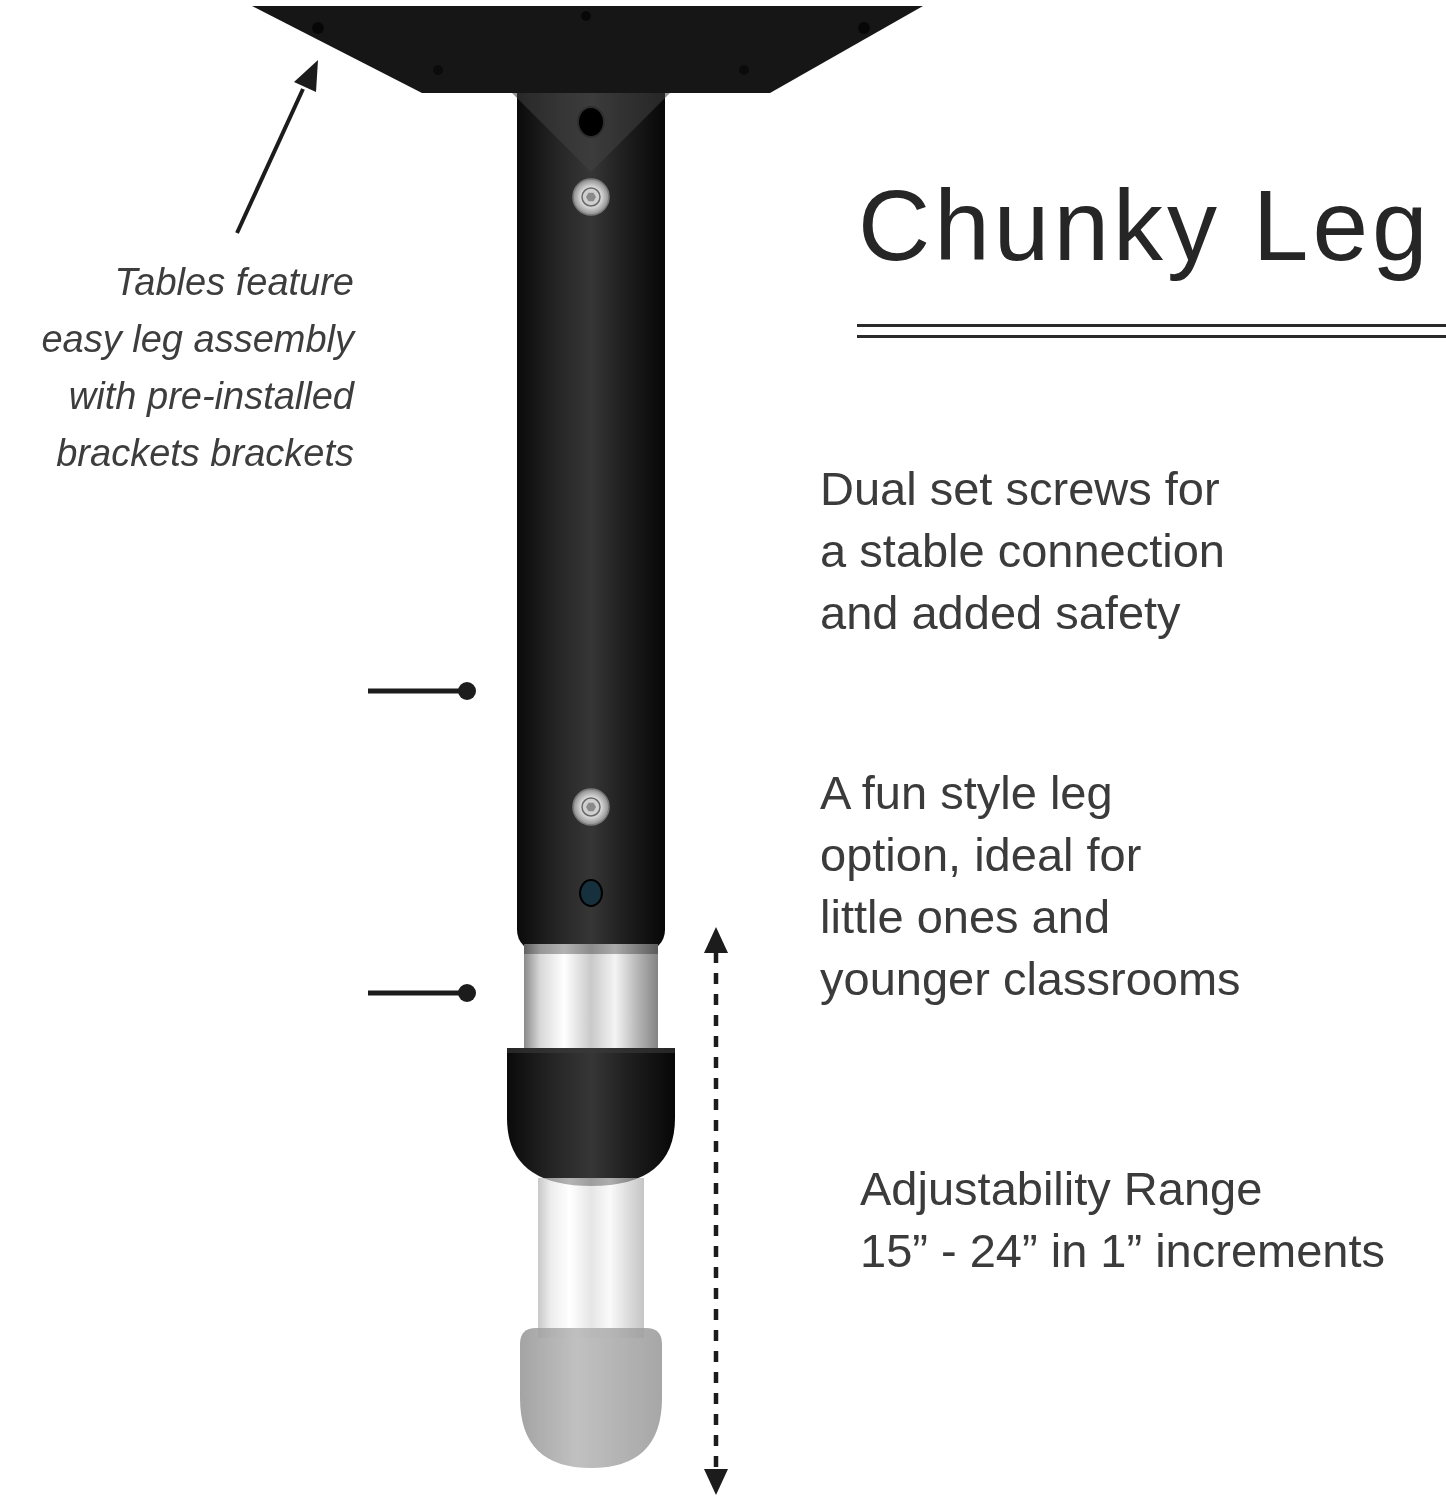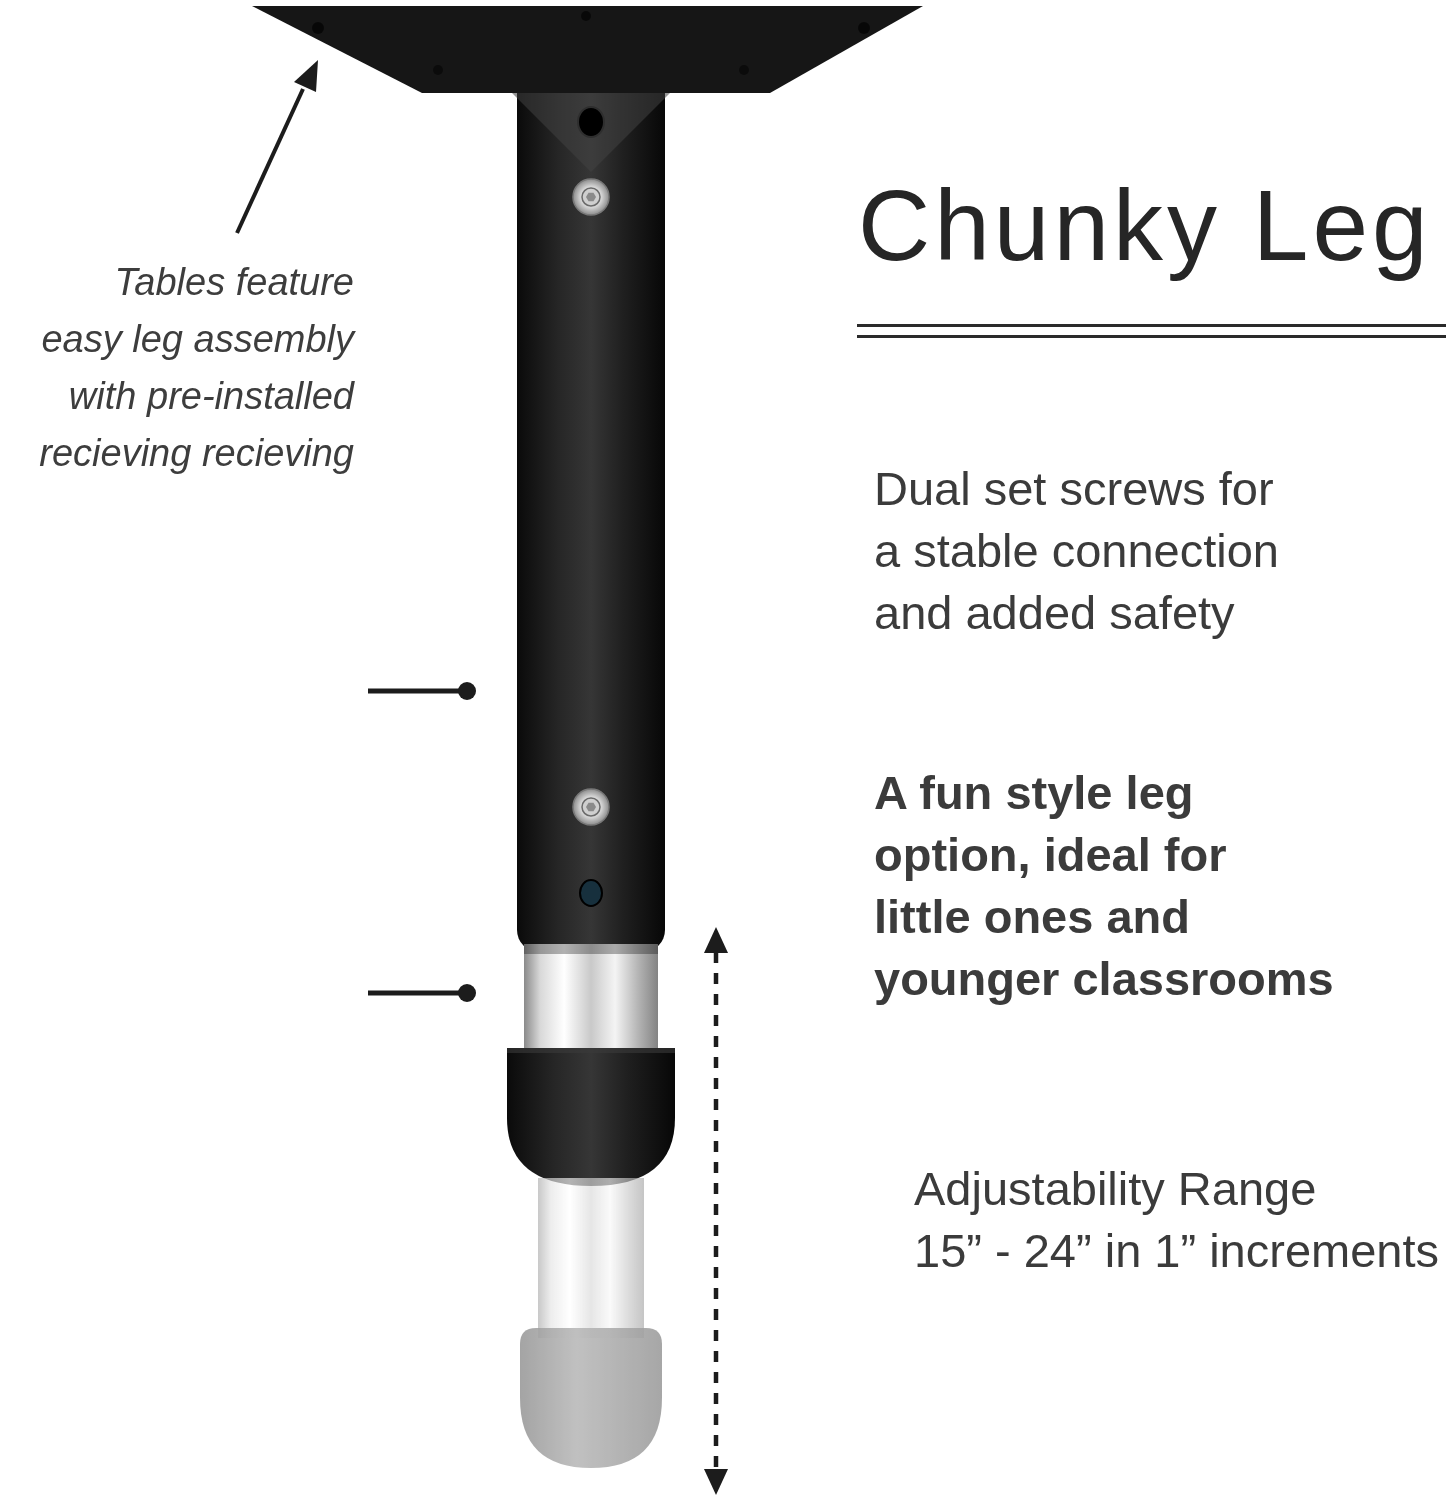--- a/index.html
+++ b/index.html
@@ -33,28 +33,28 @@
     letter-spacing: 4px;
     color: #262626;
     white-space: nowrap;
   }
   .rule { position: absolute; left: 857px; width: 589px; background: #2a2a2a; }
   .rule-1 { top: 324px; height: 3px; }
   .rule-2 { top: 335px; height: 3px; }
 
   .para {
     position: absolute;
-    left: 874px;
+    left: 820px;
     font-size: 47px;
     line-height: 1.32;
     color: #3b3b3b;
     white-space: pre-line;
   }
   .para-1 { top: 458px; }
-  .para-2 { top: 762px; font-weight: bold; }
+  .para-2 { top: 762px; }
   .para-3 { top: 1158px; margin-left: 40px; }
 </style>
 </head>
 <body>
 
 <div class="canvas">
 
   <svg class="svg-layer" viewBox="0 0 1446 1500" aria-hidden="true">
     <defs>
       <linearGradient id="gCol" x1="0" y1="0" x2="1" y2="0">
@@ -142,21 +142,21 @@
 
     <g>
       <line x1="237" y1="233" x2="303" y2="89" stroke="#1c1c1c" stroke-width="4"></line>
       <polygon points="318,60 316,92 294,82" fill="#1c1c1c"></polygon>
     </g>
   </svg>
 
   <div class="ann ann-assembly">Tables feature
 easy leg assembly
 with pre-installed
-recieving recieving</div>
+brackets brackets</div>
 
   <div class="title">Chunky Leg</div>
   <div class="rule rule-1"></div>
   <div class="rule rule-2"></div>
 
   <div class="para para-1">Dual set screws for
 a stable connection
 and added safety</div>
   <div class="para para-2">A fun style leg
 option, ideal for

